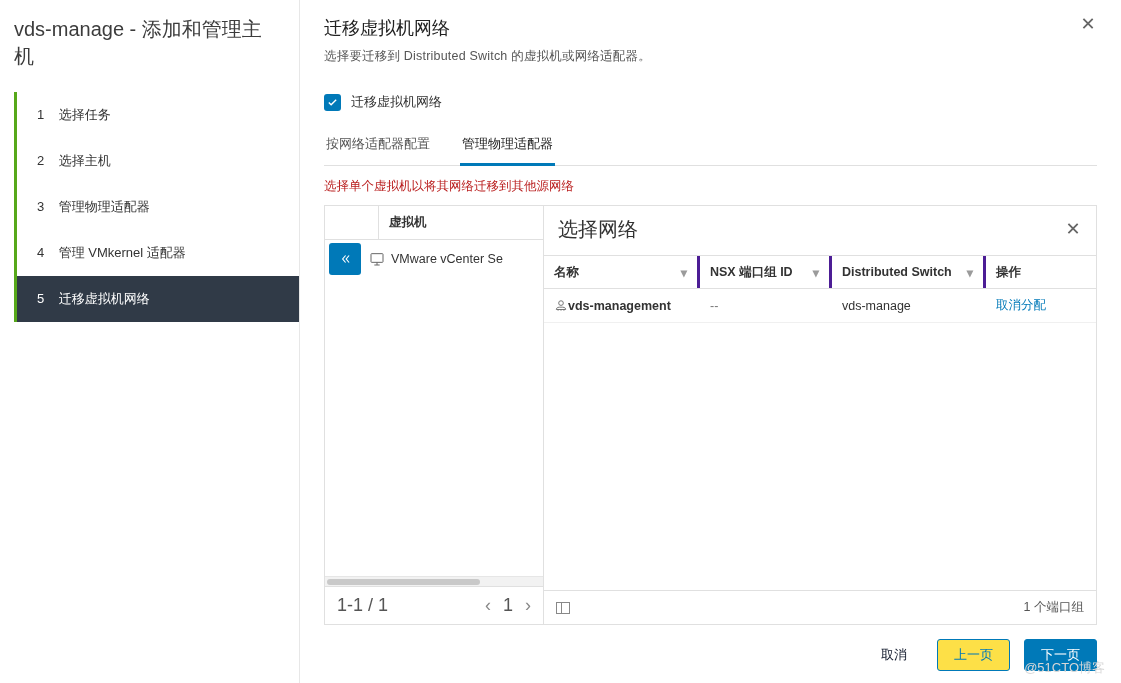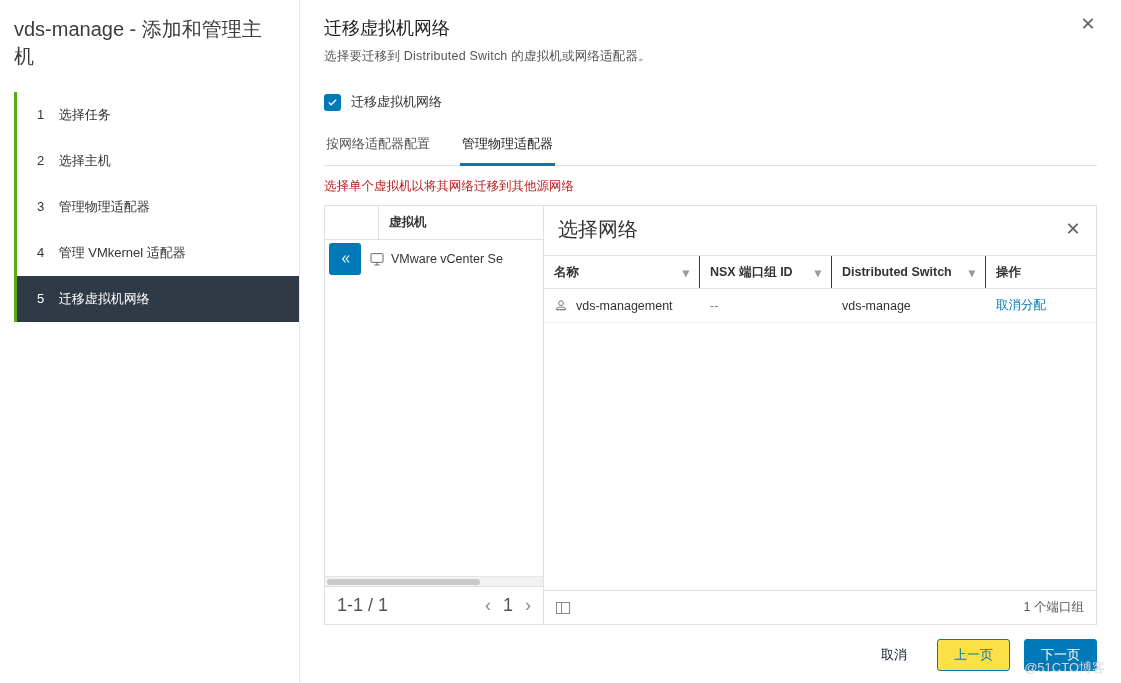--- a/index.html
+++ b/index.html
@@ -58,30 +58,30 @@
     .vm-scroll::before{ content:""; position:absolute; left:2px; top:2px; width:70%; height:6px; background:#c9c9c9; border-radius:3px; }
     .pager { display:flex; align-items:center; justify-content:space-between; padding:8px 12px; border-top:1px solid #e0e0e0; font-size:18px; color:#555; }
     .pager .nav { display:flex; align-items:center; gap:12px; }
     .pager .chev { color:#888; cursor:pointer; }
 
     
     .net-panel { flex:1; border:1px solid #e0e0e0; border-left:none; display:flex; flex-direction:column; }
     .net-title { display:flex; align-items:center; padding:10px 14px 12px; }
     .net-title h3 { font-size:20px; font-weight:500; flex:1; }
     .cols { height:34px; display:flex; align-items:stretch; border-top:1px solid #e0e0e0; border-bottom:1px solid #e0e0e0; }
-    .col { display:flex; align-items:center; padding:0 10px; font-size:12.5px; font-weight:600; color:#333; border-right:1px solid #4c1d95; }
+    .col { display:flex; align-items:center; padding:0 10px; font-size:12.5px; font-weight:600; color:#333; border-right:3px solid #4c1d95; }
     .col:last-child{border-right:none;}
     .col .f { margin-left:auto; color:#9b9b9b; cursor:pointer; }
     .c-name{ flex: 0 0 156px; }
     .c-nsx { flex: 0 0 132px; }
     .c-ds  { flex: 0 0 154px; }
     .c-op  { flex: 1; }
     .trow { display:flex; align-items:center; height:34px; border-bottom:1px solid #f0f0f0; font-size:12.5px; }
     .trow .cell { padding:0 10px; }
-    .trow .c-name { display:flex; align-items:flex-end; gap:8px; flex:0 0 156px; }
+    .trow .c-name { display:flex; align-items:flex-end; gap:0; flex:0 0 156px;font-weight:bold; }
     .trow .c-nsx  { flex:0 0 132px; color:#777; }
     .trow .c-ds   { flex:0 0 154px; }
     .trow .c-op a { color:#0079b8; cursor:pointer; }
     .tbody { flex:1; }
     .tfoot { height:34px; border-top:1px solid #e0e0e0; display:flex; align-items:center; padding:0 12px; font-size:12.5px; }
     .tfoot .colchooser { width:14px; height:12px; border:1px solid #888; position:relative; cursor:pointer; }
     .tfoot .colchooser::before{content:"";position:absolute;left:4px;top:0;bottom:0;border-left:1px solid #888;}
     .tfoot .count { margin-left:auto; color:#555; }
 
     .footer { margin-top: 14px; display:flex; justify-content:flex-end; align-items:center; gap:14px; }

